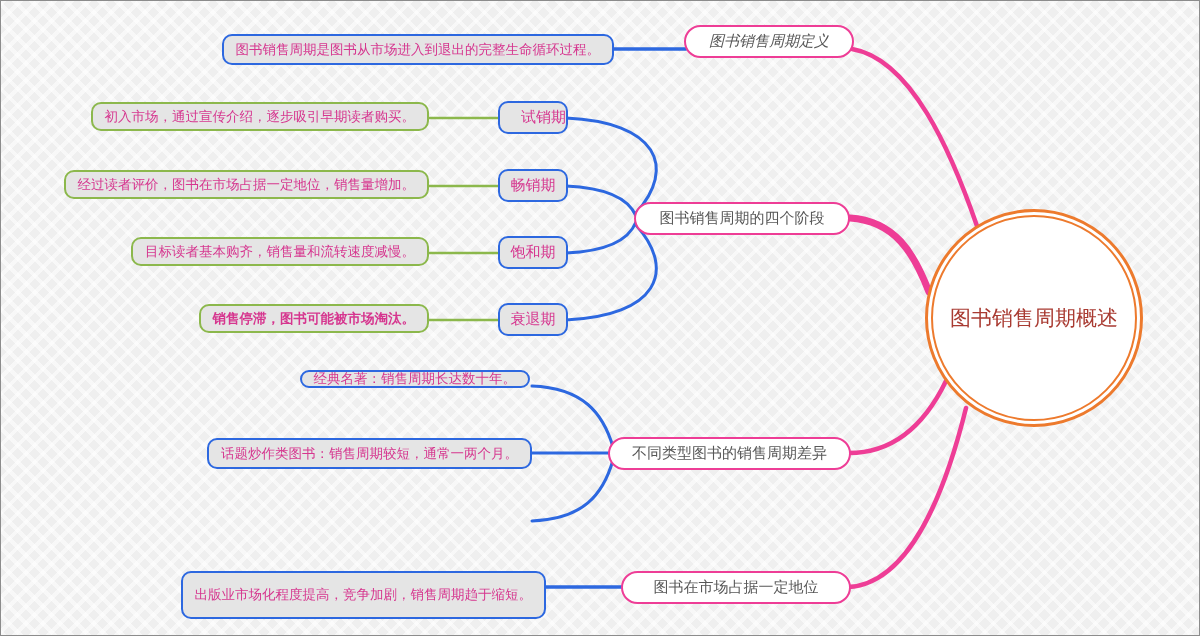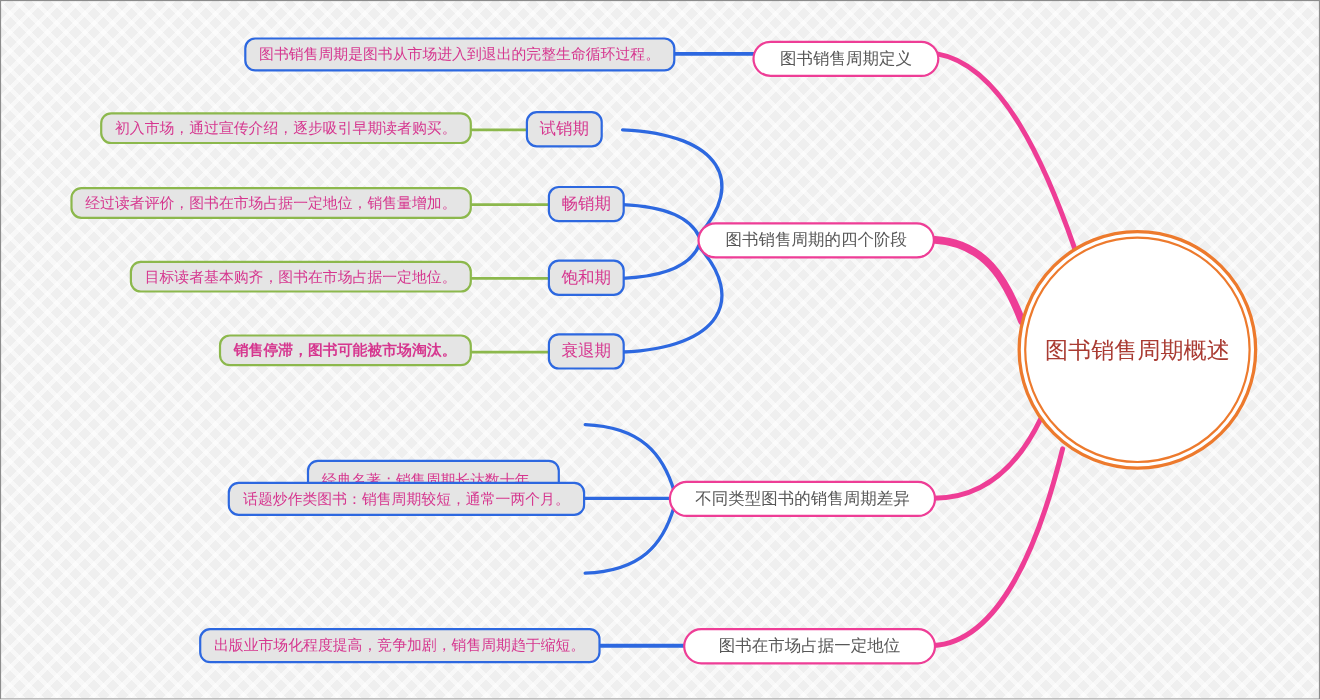--- a/index.html
+++ b/index.html
@@ -25,21 +25,21 @@
     display:flex; align-items:center; justify-content:center;
     white-space:nowrap; cursor:default;
   }
   .pill{
     background:var(--node-fill); border:2px solid var(--pink);
     border-radius:17px; color:var(--dark-text); font-size:15px; height:33px;
   }
   .bluebox{
     background:var(--box-fill); border:2px solid var(--blue);
     border-radius:10px; color:var(--magenta-text); font-size:13.5px;
-    height:32px; padding:0 12px;
+    height:48px; padding:0 12px;
   }
   .greenbox{
     background:var(--box-fill); border:2px solid var(--green);
     border-radius:10px; color:var(--magenta-text); font-size:13.5px;
     height:29px; padding:0 12px;
   }
   .stagebox{
     background:var(--box-fill); border:2px solid var(--blue);
     border-radius:10px; color:var(--magenta-text); font-size:15px;
     height:33px; width:70px; padding:0;
@@ -83,57 +83,57 @@
   </svg>
 
   <div class="node bluebox" style="right:585px;top:33px;height:31px;">
     <span>图书销售周期是图书从市场进入到退出的完整生命循环过程。</span>
   </div>
 
   <div class="node rootcircle" style="left:924px;top:208px;">
     <div class="innerring"></div>
     <span>图书销售周期概述</span>
   </div>
-  <div class="node pill" style="left:683px;top:36px;width:170px;">
+  <div class="node pill" style="left:683px;top:24px;width:170px;font-style:italic;">
     <span>图书销售周期定义</span>
   </div>
 
   <div class="node pill" style="left:633px;top:201px;width:216px;">
     <span>图书销售周期的四个阶段</span>
   </div>
 
   <div class="node greenbox" style="right:770px;top:101px;">
     <span>初入市场，通过宣传介绍，逐步吸引早期读者购买。</span>
   </div>
-  <div class="node stagebox" style="left:477px;top:100px;">
+  <div class="node stagebox" style="left:497px;top:100px;justify-content:flex-end;">
     <span>试销期</span>
   </div>
 
   <div class="node greenbox" style="right:770px;top:169px;">
     <span>经过读者评价，图书在市场占据一定地位，销售量增加。</span>
   </div>
   <div class="node stagebox" style="left:497px;top:168px;">
     <span>畅销期</span>
   </div>
 
   <div class="node greenbox" style="right:770px;top:236px;">
-    <span>目标读者基本购齐，图书在市场占据一定地位。</span>
+    <span>目标读者基本购齐，销售量和流转速度减慢。</span>
   </div>
   <div class="node stagebox" style="left:497px;top:235px;">
     <span>饱和期</span>
   </div>
 
   <div class="node greenbox" style="right:770px;top:303px;font-weight:bold;">
     <span>销售停滞，图书可能被市场淘汰。</span>
   </div>
   <div class="node stagebox" style="left:497px;top:302px;border-radius:10px;">
     <span>衰退期</span>
   </div>
 
-  <div class="node bluebox" style="right:690px;top:369px;height:38px;margin-top:48px;">
+  <div class="node bluebox" style="right:669px;top:369px;height:18px;">
     <span>经典名著：销售周期长达数十年。</span>
   </div>
   <div class="node bluebox" style="right:667px;top:437px;height:31px;">
     <span>话题炒作类图书：销售周期较短，通常一两个月。</span>
   </div>
   <div class="node pill" style="left:607px;top:436px;width:243px;">
     <span>不同类型图书的销售周期差异</span>
   </div>
 
   <div class="node bluebox" style="right:653px;top:570px;">

